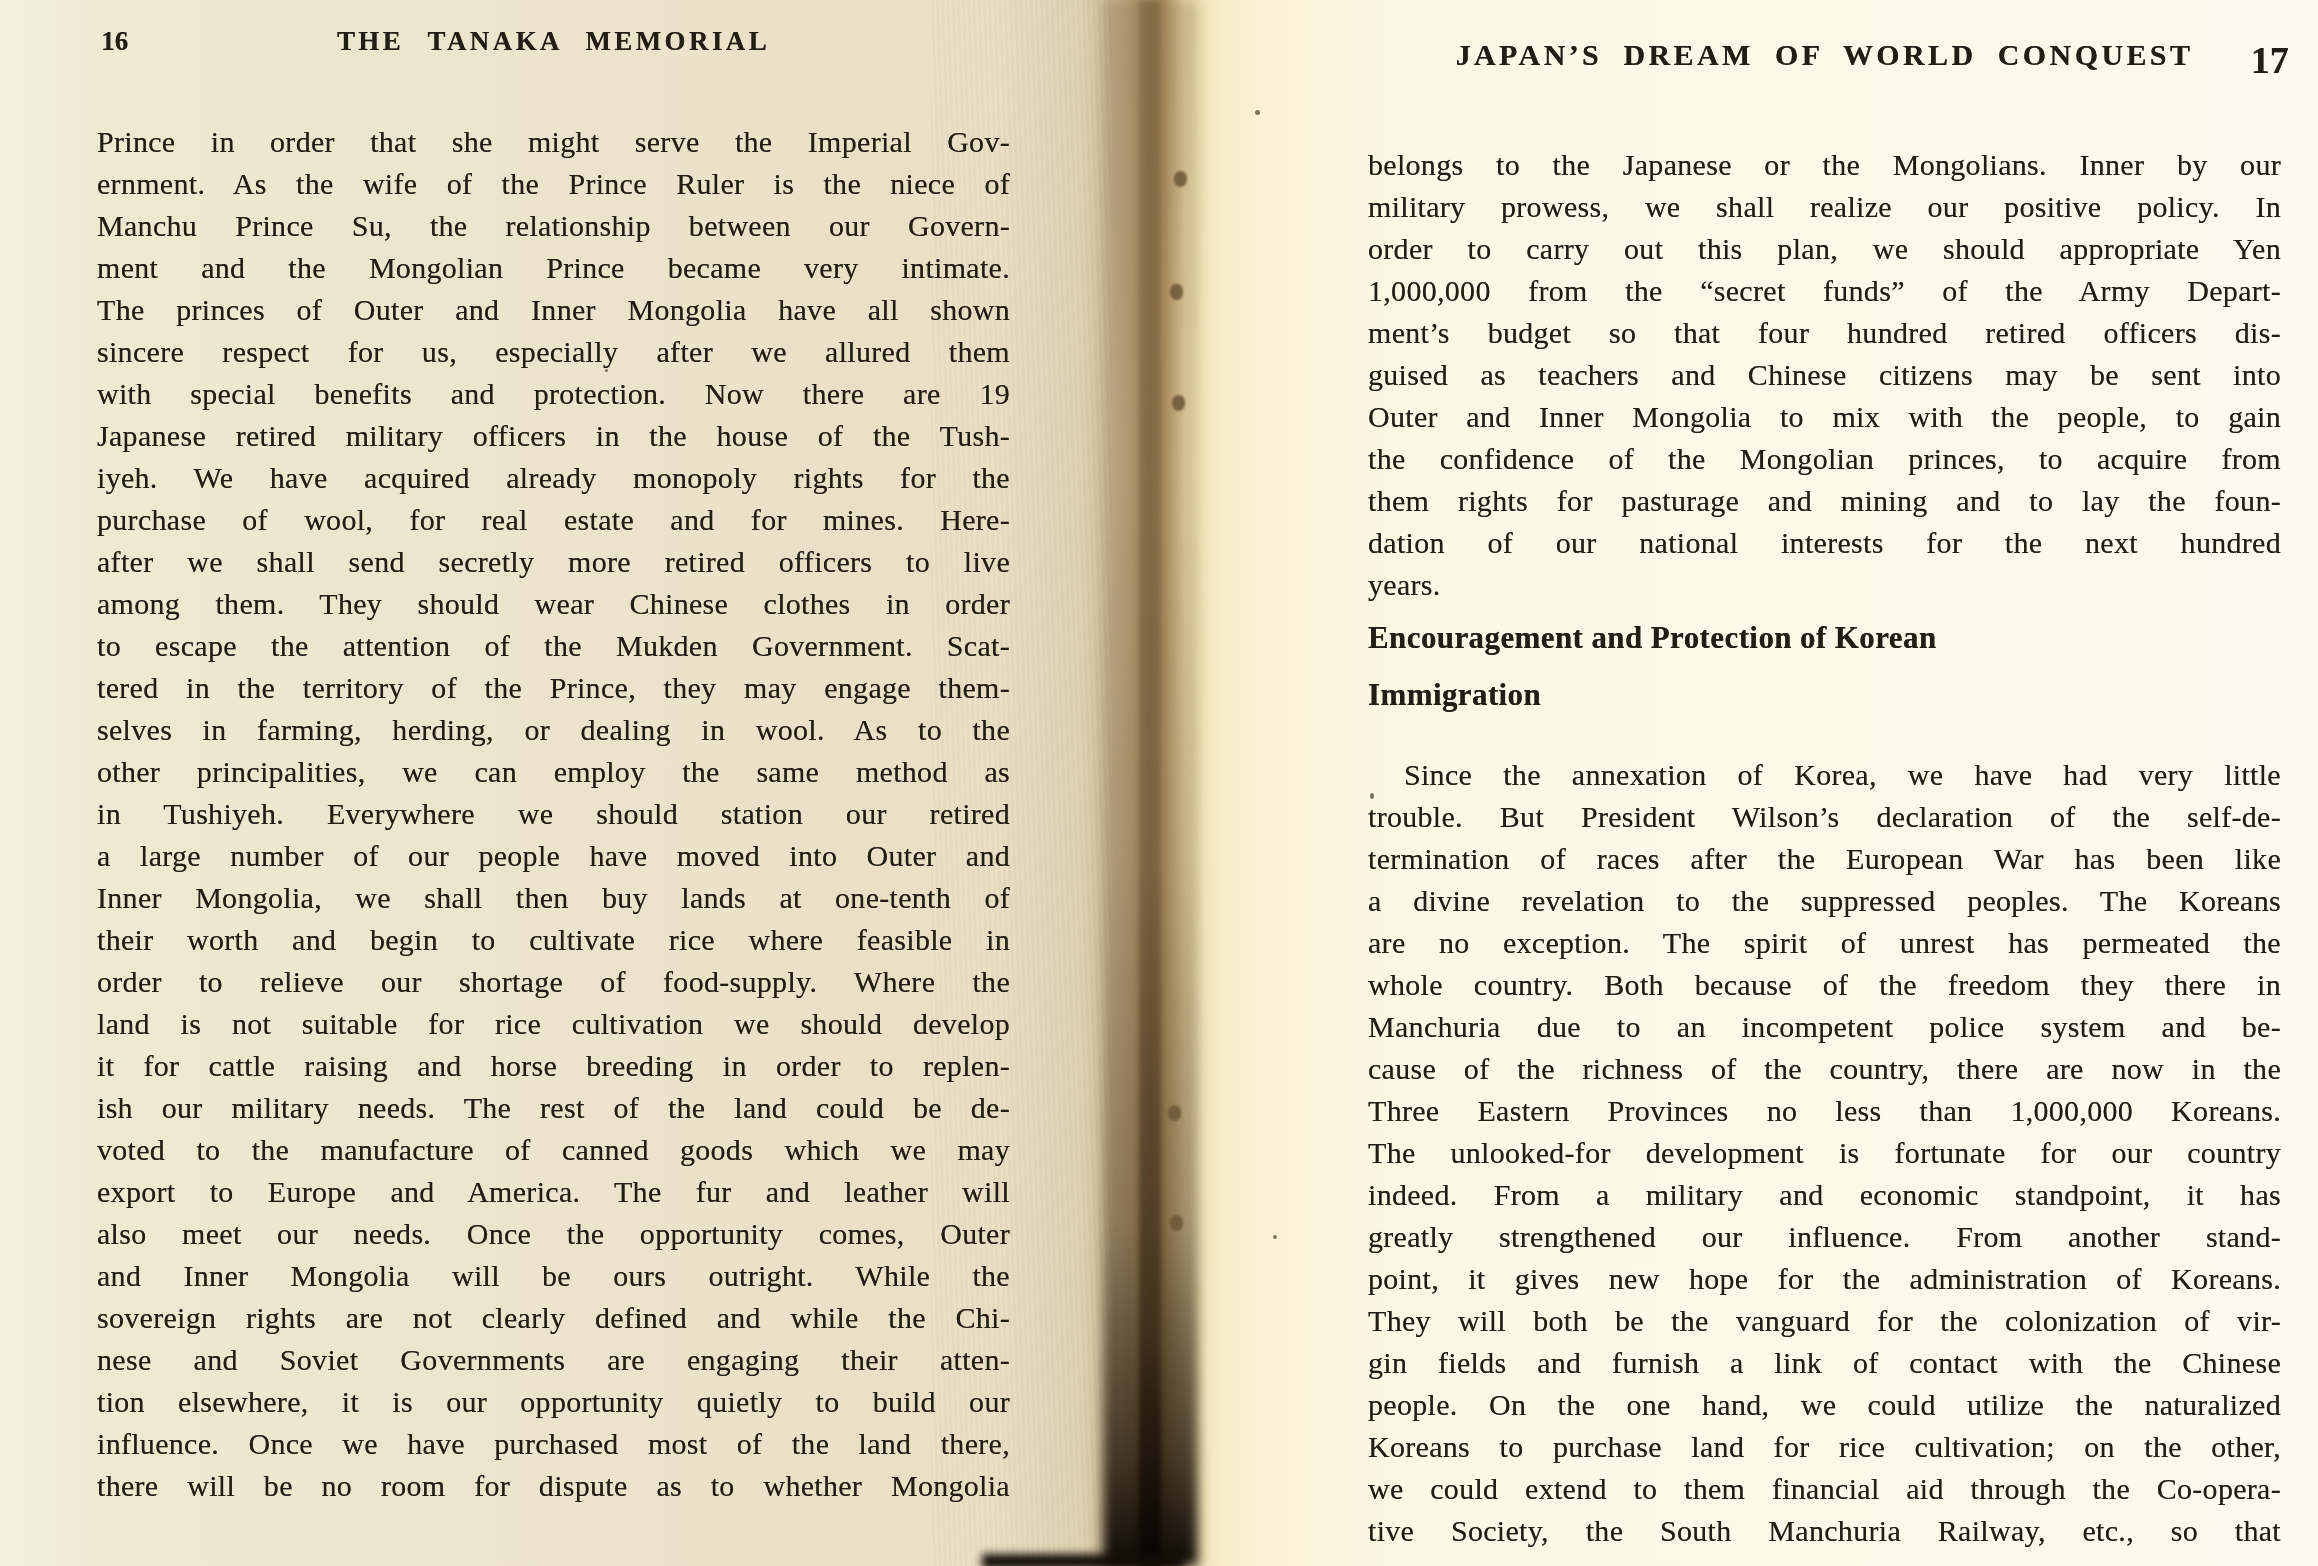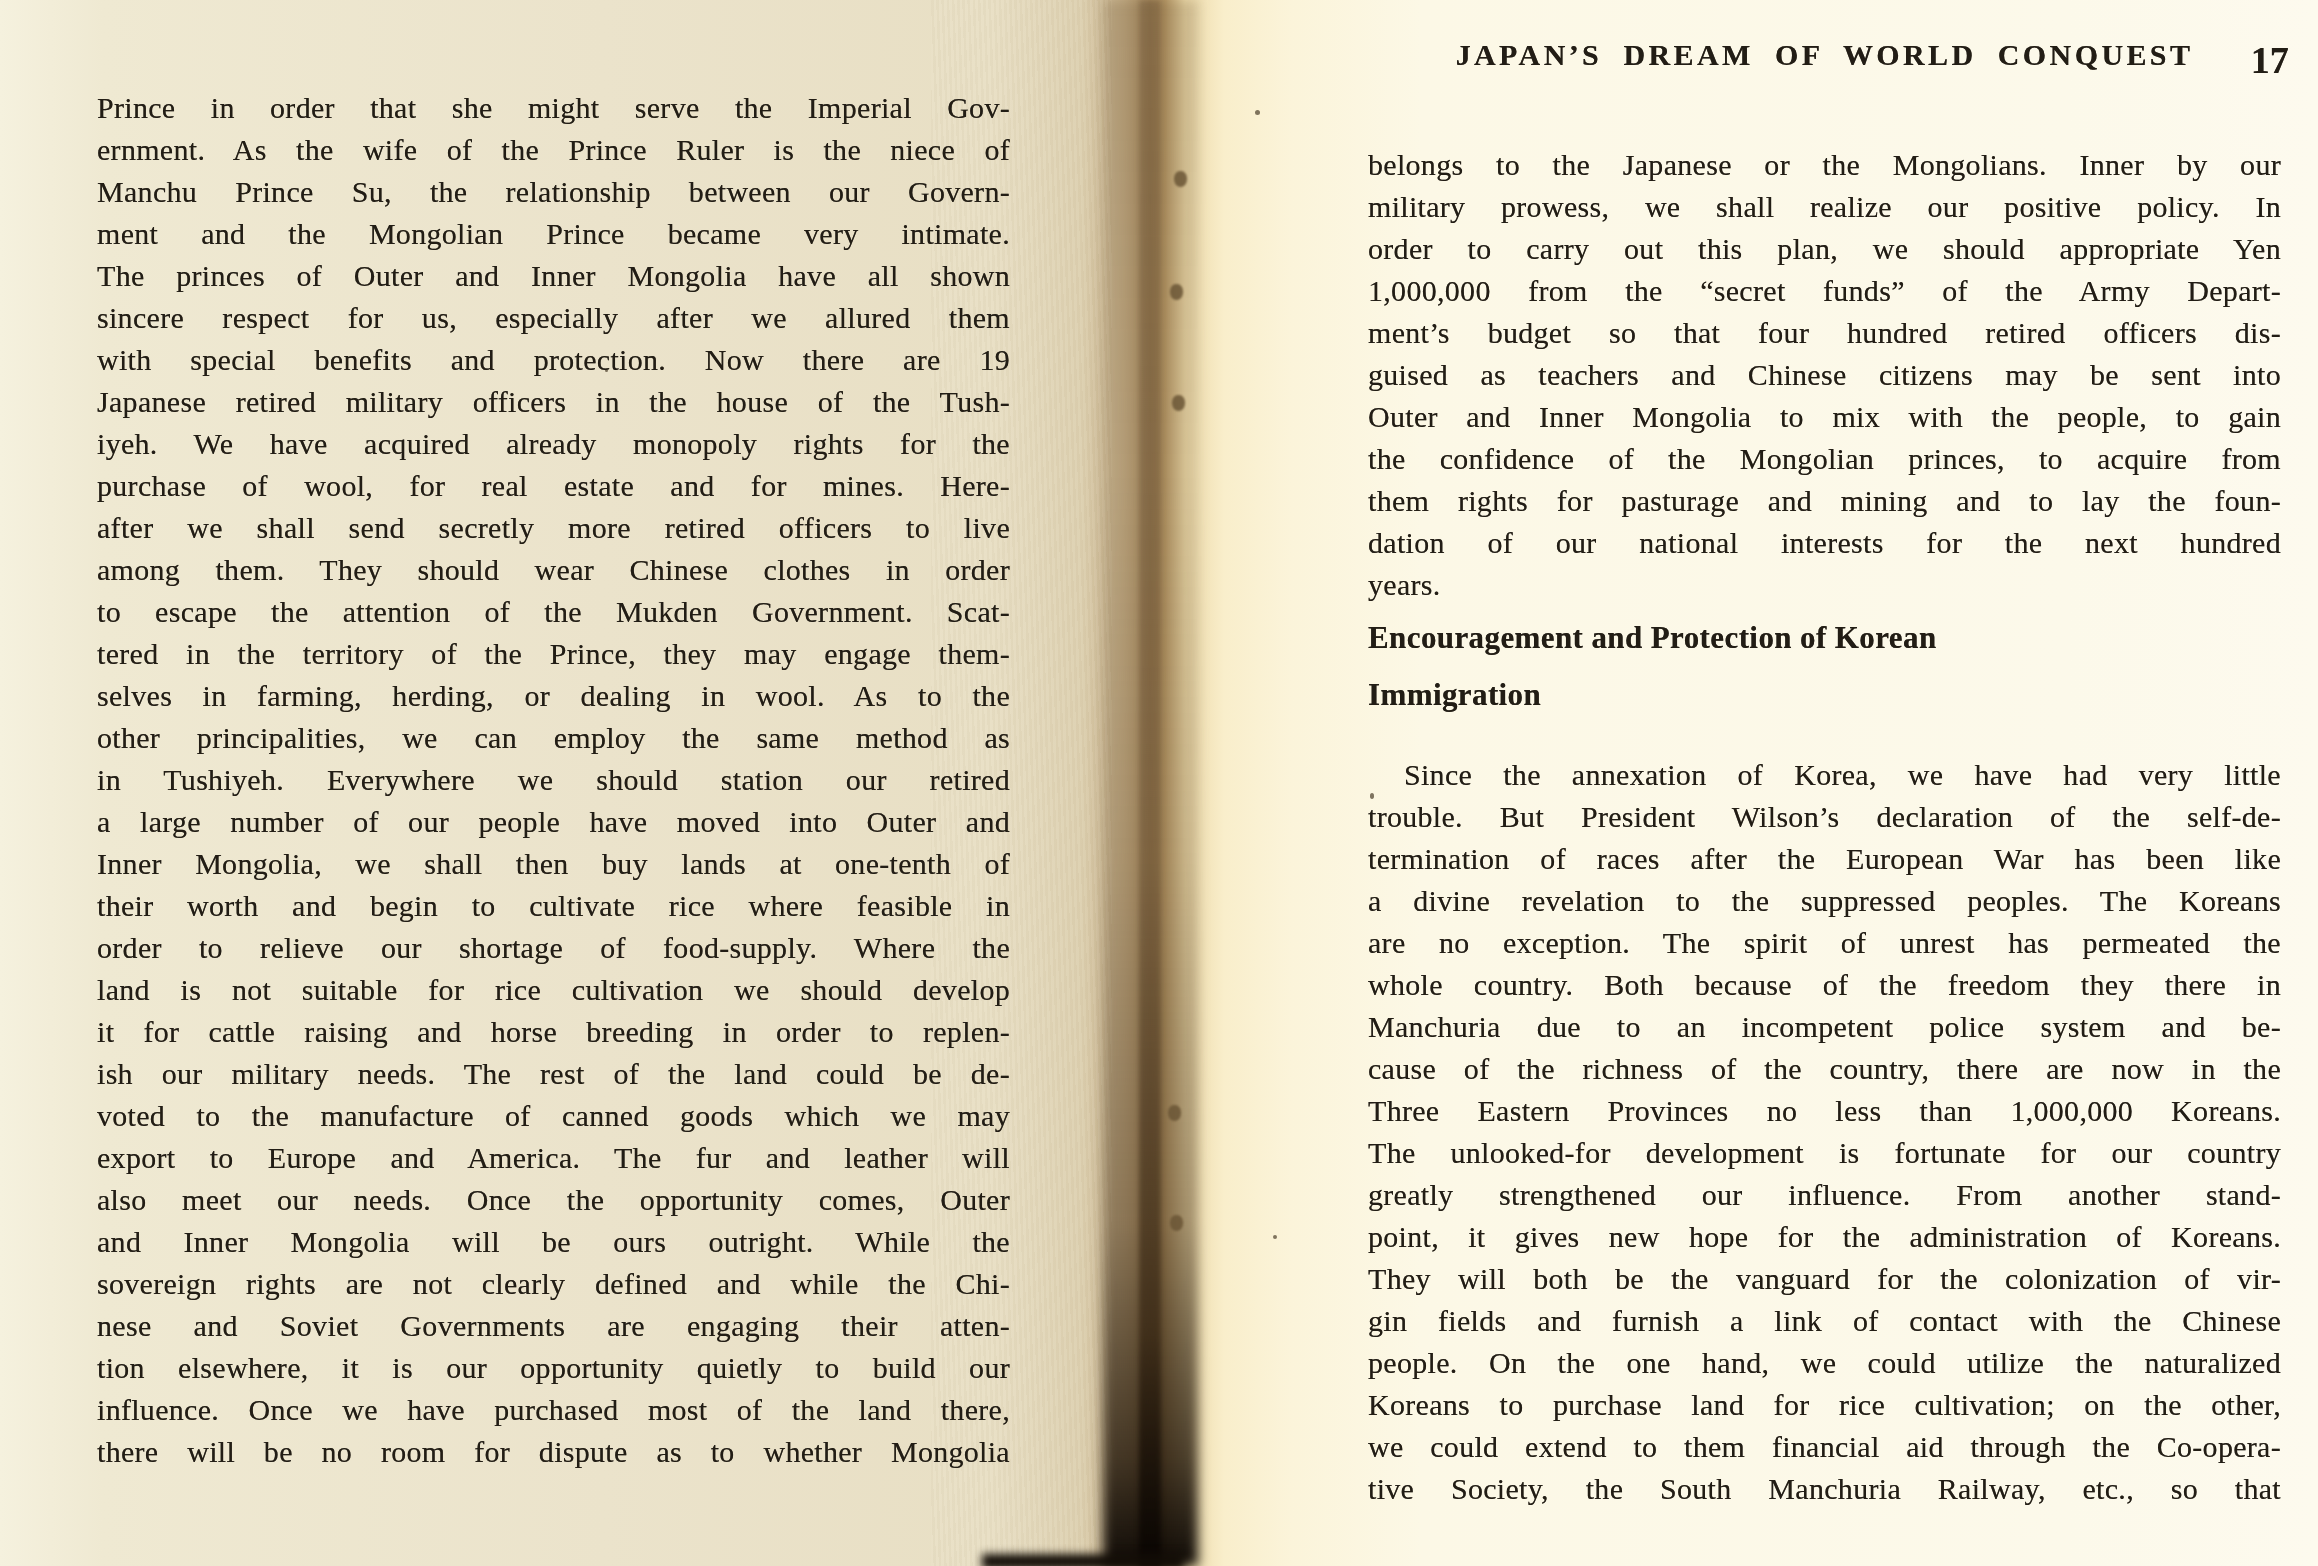--- a/index.html
+++ b/index.html
@@ -96,20 +96,24 @@
   <div class="stitch" style="left:1172px;top:395px"></div>
   <div class="stitch" style="left:1168px;top:1105px"></div>
   <div class="stitch" style="left:1170px;top:1215px"></div>
 
   <div class="speck" style="left:1255px;top:110px;width:5.2px;height:5.2px"></div>
   <div class="speck" style="left:1370px;top:793px;width:4.3px;height:6px"></div>
   <div class="speck" style="left:1273px;top:1235px;width:4.3px;height:4.3px"></div>
   <div class="speck" style="left:605px;top:369px;width:3.4px;height:3.4px"></div>
 
   <div class="page page-left">
+    <div class="running-head">
+      <span class="folio">16</span>
+      <div class="running-title">THE TANAKA MEMORIAL</div>
+    </div>
     <div class="body">
         <div class="para">
           <div class="line">Prince in order that she might serve the Imperial Gov-</div>
           <div class="line">ernment. As the wife of the Prince Ruler is the niece of</div>
           <div class="line">Manchu Prince Su, the relationship between our Govern-</div>
           <div class="line">ment and the Mongolian Prince became very intimate.</div>
           <div class="line">The princes of Outer and Inner Mongolia have all shown</div>
           <div class="line">sincere respect for us, especially after we allured them</div>
           <div class="line">with special benefits and protection. Now there are 19</div>
           <div class="line">Japanese retired military officers in the house of the Tush-</div>
@@ -171,20 +175,21 @@
           <div class="line">Since the annexation of Korea, we have had very little</div>
           <div class="line">trouble. But President Wilson’s declaration of the self-de-</div>
           <div class="line">termination of races after the European War has been like</div>
           <div class="line">a divine revelation to the suppressed peoples. The Koreans</div>
           <div class="line">are no exception. The spirit of unrest has permeated the</div>
           <div class="line">whole country. Both because of the freedom they there in</div>
           <div class="line">Manchuria due to an incompetent police system and be-</div>
           <div class="line">cause of the richness of the country, there are now in the</div>
           <div class="line">Three Eastern Provinces no less than 1,000,000 Koreans.</div>
           <div class="line">The unlooked-for development is fortunate for our country</div>
+          <div class="line">indeed. From a military and economic standpoint, it has</div>
           <div class="line">greatly strengthened our influence. From another stand-</div>
           <div class="line">point, it gives new hope for the administration of Koreans.</div>
           <div class="line">They will both be the vanguard for the colonization of vir-</div>
           <div class="line">gin fields and furnish a link of contact with the Chinese</div>
           <div class="line">people. On the one hand, we could utilize the naturalized</div>
           <div class="line">Koreans to purchase land for rice cultivation; on the other,</div>
           <div class="line">we could extend to them financial aid through the Co-opera-</div>
           <div class="line">tive Society, the South Manchuria Railway, etc., so that</div>
         </div>
       </div>

